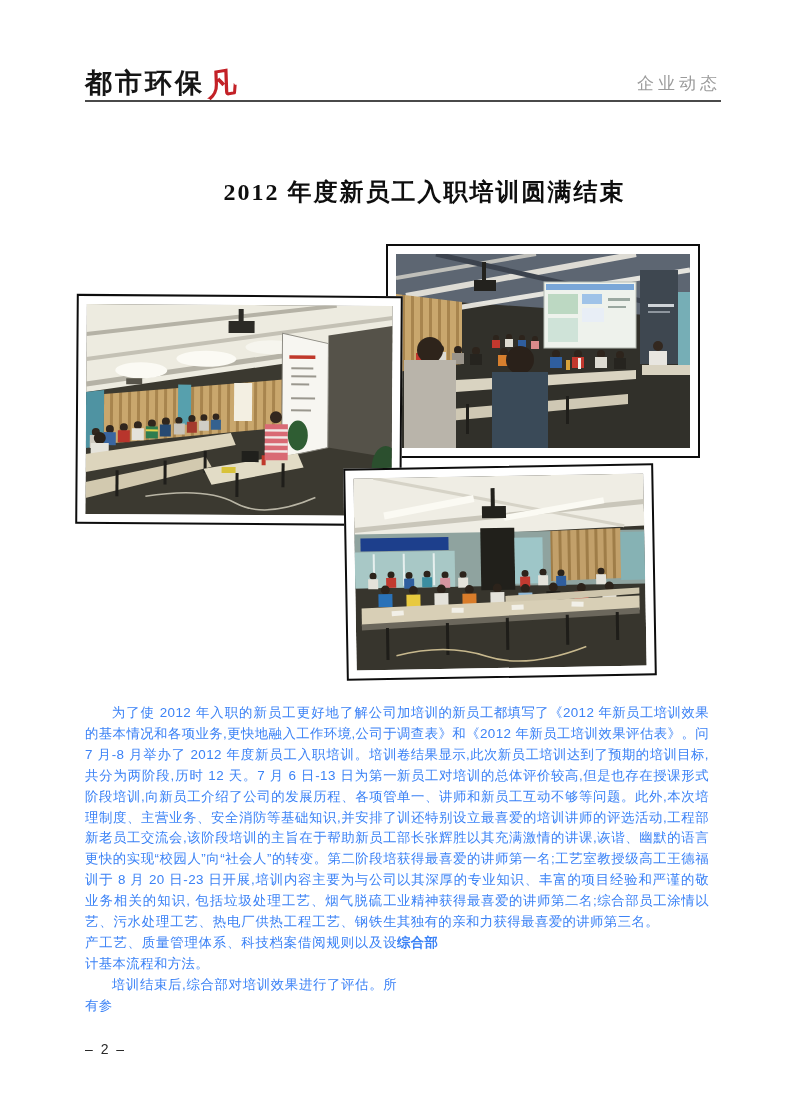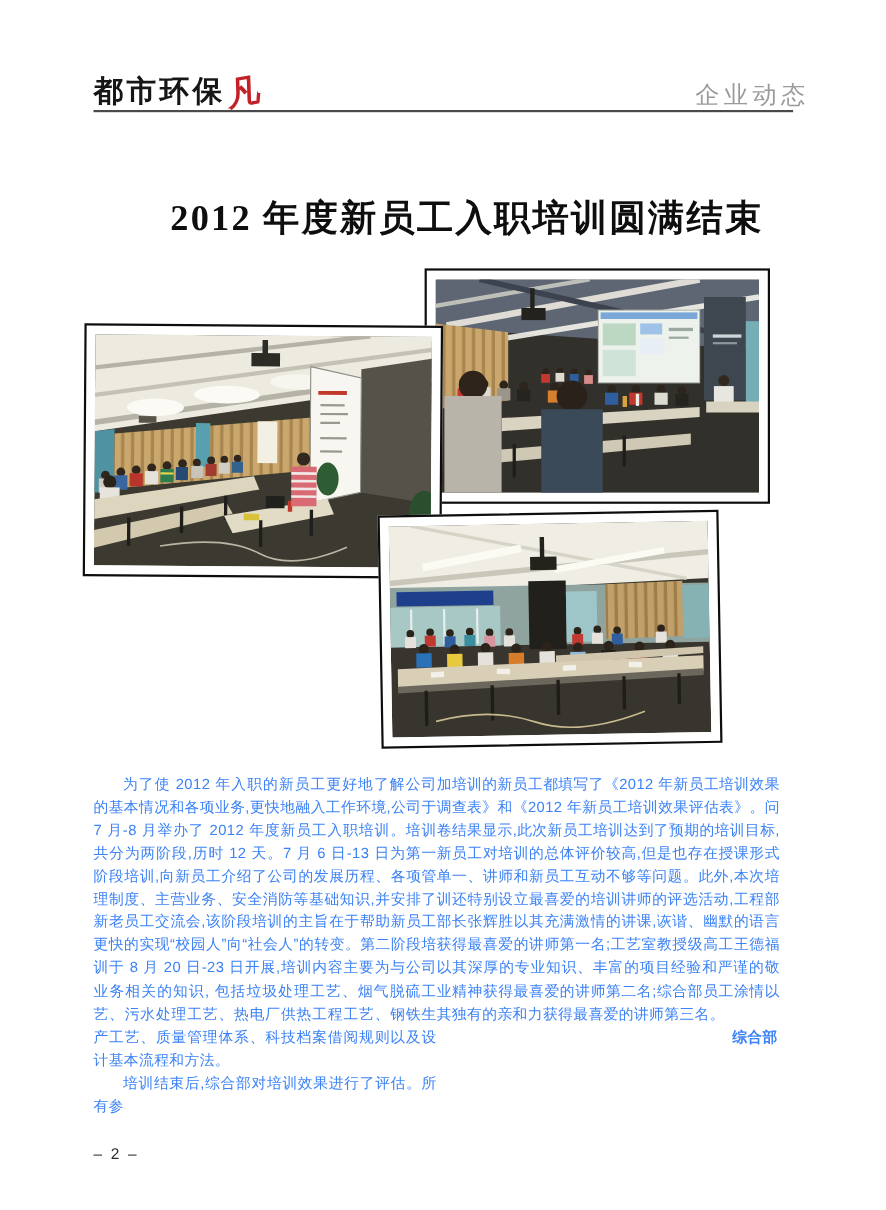--- a/index.html
+++ b/index.html
@@ -13,54 +13,54 @@
     font-size:27px; font-weight:900; color:#161616; letter-spacing:3px;
     font-family:"Liberation Sans", sans-serif;
     margin-top:39px;
   }
   .logo-mark {
     display:inline-block; color:#c32127; font-size:30px; font-weight:700;
     transform:rotate(-10deg) skewX(-8deg); margin-left:2px; vertical-align:-2px;
     font-family:"Liberation Serif", serif;
   }
   .section-label {
-    position:absolute; right:69px; top:72px; font-size:22px; color:#9b9b9b;
+    position:absolute; right:84px; top:72px; font-size:17px; color:#9b9b9b;
     letter-spacing:4px;
   }
   .header-rule {
     position:absolute; left:85px; top:100px; width:636px; height:2px;
     background:#4a4a4a;
   }
   
   .title {
     position:absolute; left:0; top:176px; width:805px; margin:0;
     padding-left:44px; box-sizing:border-box; text-align:center;
     font-family:"Liberation Serif","DejaVu Serif",serif;
-    font-size:33px; font-weight:bold; color:#0e0e0e; letter-spacing:2px;
+    font-size:24px; font-weight:bold; color:#0e0e0e; letter-spacing:2px;
   }
   
   .photo {
     position:absolute; margin:0; background:#ffffff;
     border:2px solid #0d0d0d; padding:8px; box-sizing:border-box;
   }
   .photo svg { display:block; width:100%; height:100%; }
   .photo1 { left:76px;  top:295px; width:326px; height:230px; z-index:3; transform:rotate(0.4deg); }
   .photo2 { left:386px; top:244px; width:314px; height:214px; z-index:1; }
   .photo3 { left:345px; top:466px; width:310px; height:212px; z-index:5; transform:rotate(-1deg); }
   
   .col {
     position:absolute; top:703px; width:312px;
     font-size:13.4px; line-height:20.9px; color:#3b82f6;
     text-align:justify; letter-spacing:0.4px;
   }
   .col1 { left:85px; }
   .col2 { left:397px; }
   .para { margin:0; }
   .indent { text-indent:2em; }
-  .signature { margin:0; text-align:right; font-weight:bold; padding-right:2px; }
+  .signature { margin:0; text-align:left; font-weight:bold; padding-right:2px; }
   
   .footer {
     position:absolute; left:85px; top:1041px; font-size:14px; color:#2a2a2a;
     letter-spacing:2px;
   }
 </style>
 </head>
 <body>
 
 <div class="page">

